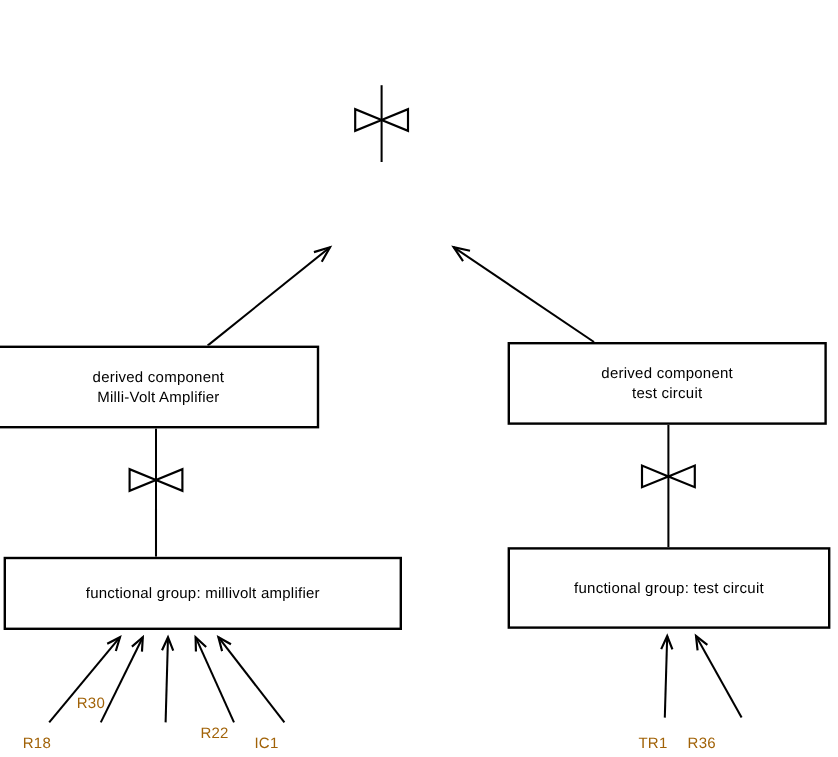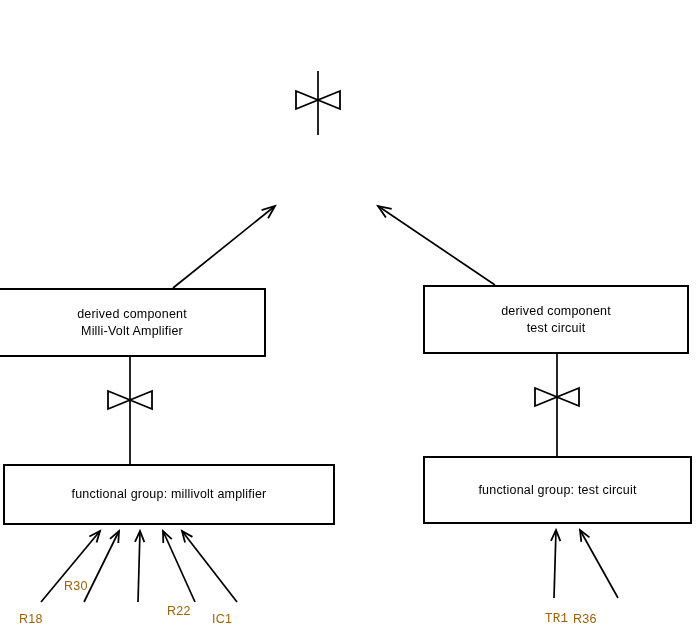--- a/index.html
+++ b/index.html
@@ -119,15 +119,15 @@
 Milli-Volt Amplifier</span></div>
     <div class="node" style="left: 423px; top: 285px; width: 266px; height: 69px;"><span class="node-label">derived component
 test circuit</span></div>
     <div class="node" style="left: 3px; top: 464px; width: 332px; height: 61px;"><span class="node-label">functional group: millivolt amplifier</span></div>
     <div class="node" style="left: 423px; top: 456px; width: 269px; height: 68px;"><span class="node-label">functional group: test circuit</span></div>
     <div class="leaf-label" style="left: 19px; top: 612px;">R18</div>
     <div class="leaf-label" style="left: 64px; top: 579px;">R30</div>
     <div class="leaf-label" style="left: 118px; top: 630px;">R26</div>
     <div class="leaf-label" style="left: 167px; top: 604px;">R22</div>
     <div class="leaf-label" style="left: 212px; top: 612px; text-align: center;">IC1</div>
-    <div class="leaf-label" style="left: 545px; top: 612px; font-family: Liberation Mono, monospace;">TR1</div>
+    <div class="leaf-label" style="left: 532px; top: 612px;">TR1</div>
     <div class="leaf-label" style="left: 573px; top: 612px;">R36</div>
   </div>
 
 </body></html>

